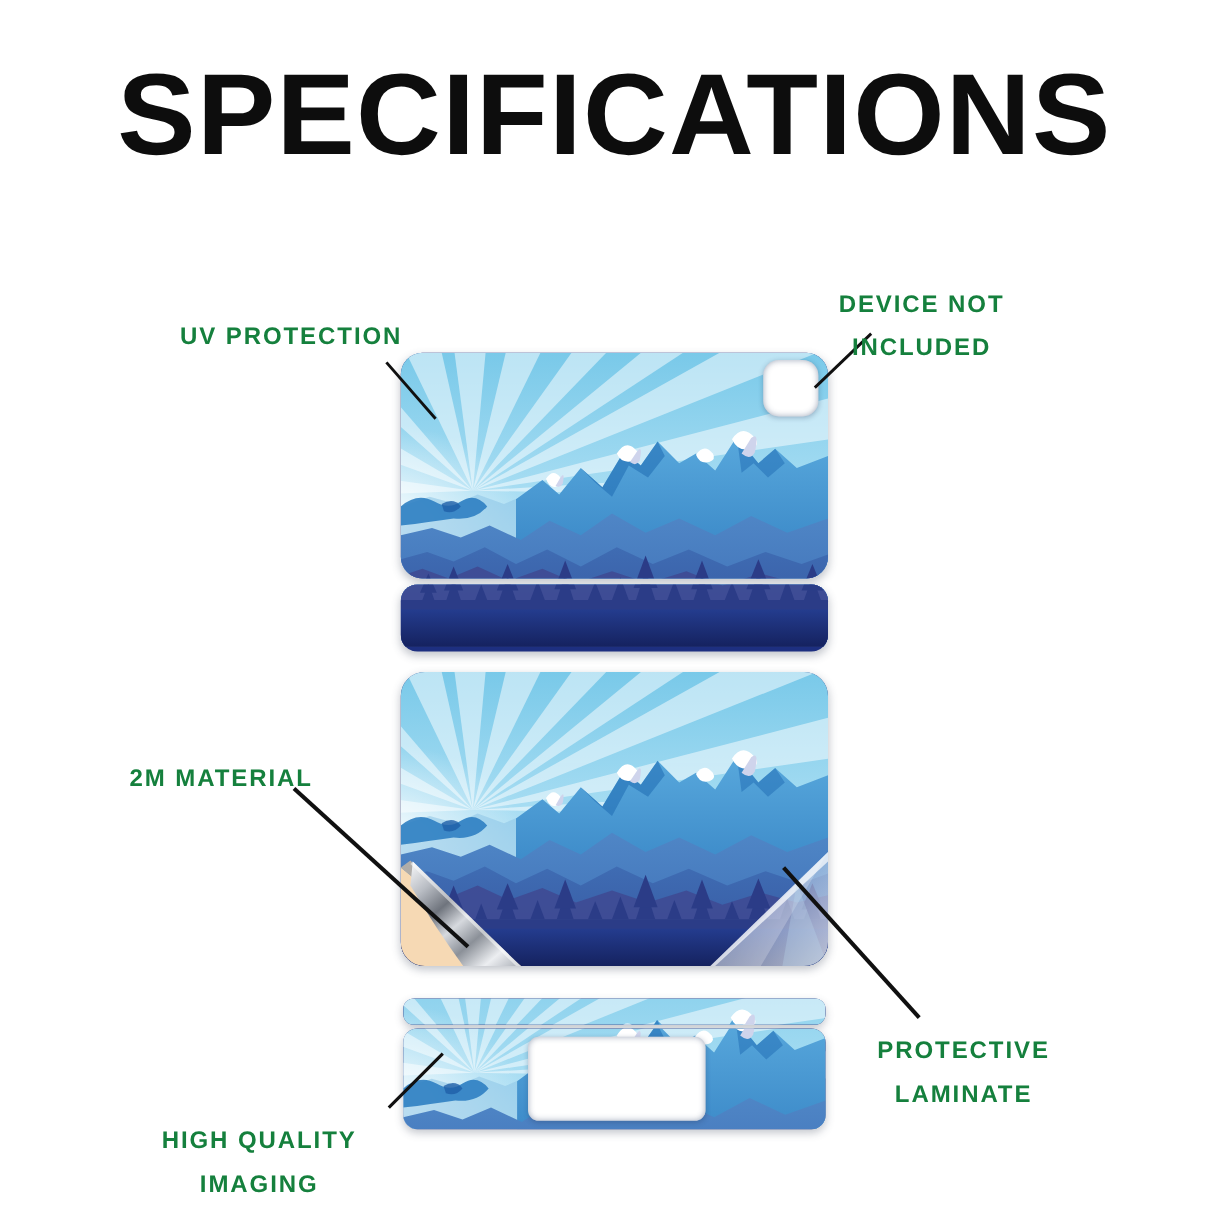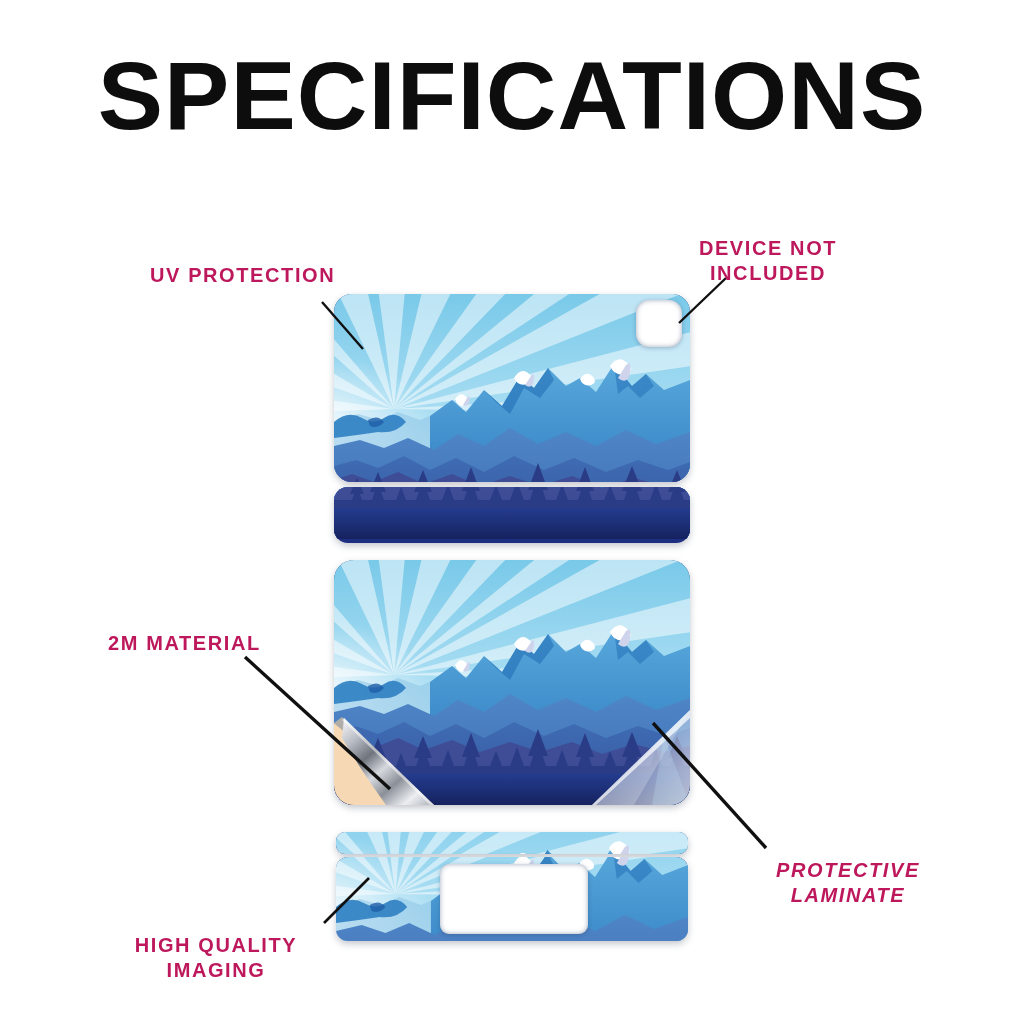--- a/index.html
+++ b/index.html
@@ -41,23 +41,23 @@
     color: #0d0d0d;
     transform: scaleX(1.02);
   }
 
   
   .callout {
     position: absolute;
     font-family: "Liberation Sans", sans-serif;
     font-weight: 700;
     font-size: 20px;
-    line-height: 25px;
+    line-height: 36px;
     letter-spacing: 1.6px;
-    color: #be185d;
+    color: #15803d;
     white-space: pre-line;
   }
   .callout.ct { text-align: center; }
   .callout.cl { text-align: center; }
 
   
   .leaders {
     position: absolute;
     left: 0; top: 0;
     width: 1024px; height: 1024px;
@@ -287,19 +287,19 @@
     <line x1="324" y1="923" x2="369" y2="878" stroke="#101010" stroke-width="2.6"></line>
   </svg>
 
   <div class="callout cl" style="left:150px; top:263px;">UV PROTECTION</div>
 
   <div class="callout ct" style="left:668px; top:236px; width:200px;">DEVICE NOT
 INCLUDED</div>
 
   <div class="callout cl" style="left:108px; top:631px;">2M MATERIAL</div>
 
-  <div class="callout ct" style="left:733px; top:858px; width:230px;font-style:italic;">PROTECTIVE
+  <div class="callout ct" style="left:688px; top:858px; width:230px;">PROTECTIVE
 LAMINATE</div>
 
   <div class="callout ct" style="left:96px; top:933px; width:240px;">HIGH QUALITY
 IMAGING</div>
 
 </div>
 
 </body></html>

